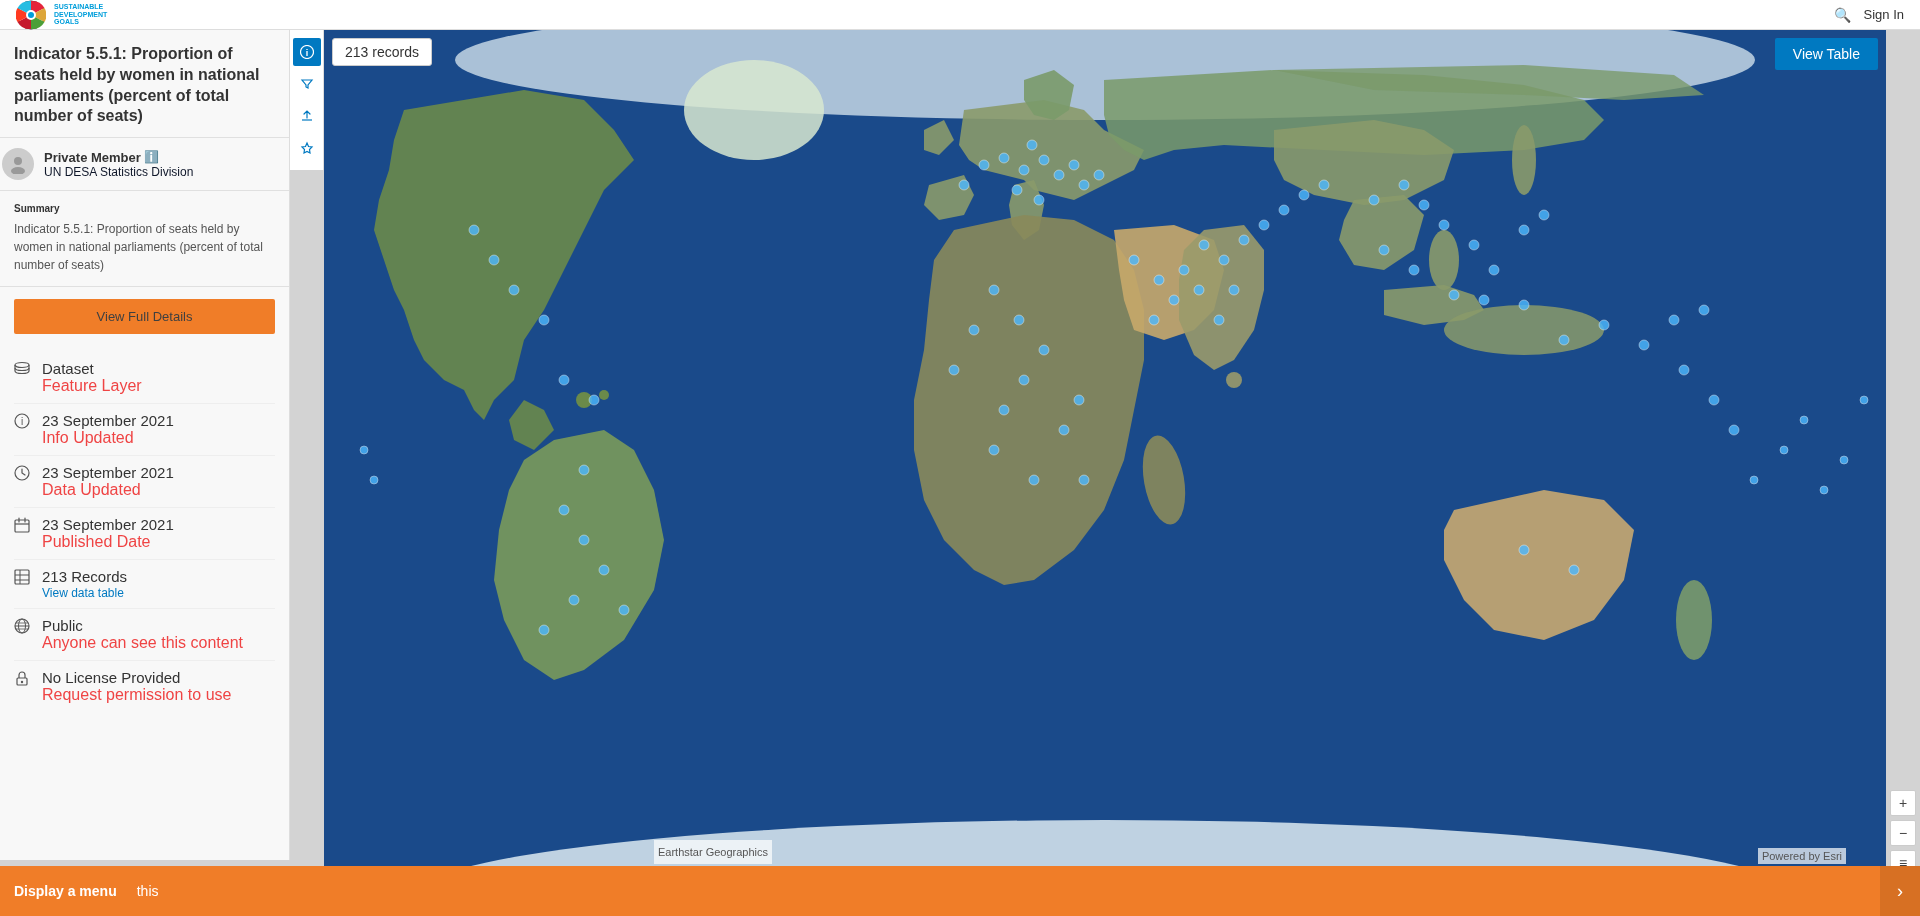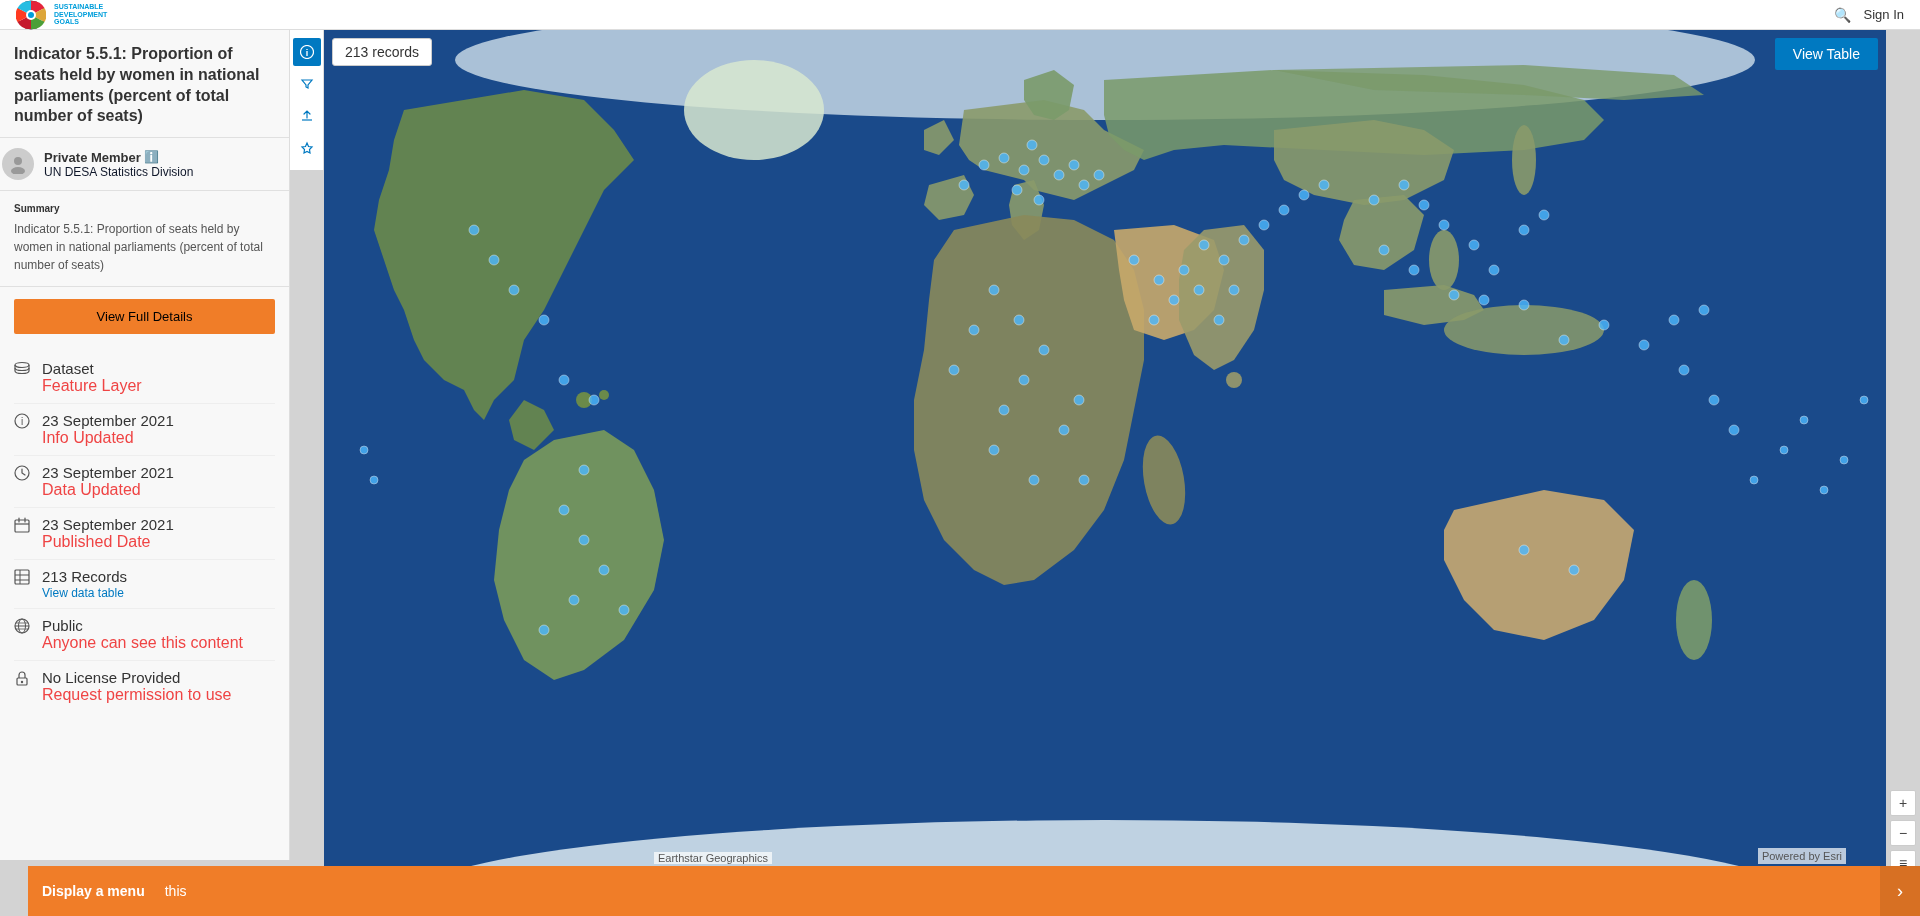--- a/index.html
+++ b/index.html
@@ -42,21 +42,21 @@
     #author-name { font-size: 13px; font-weight: bold; color: #333; display: flex; align-items: center; gap: 4px; }
     #author-org { font-size: 12px; color: #0f172a; }
     #info-icon-small { font-size: 12px; color: #666; cursor: pointer; }
 
     #summary-section { padding: 12px 14px; border-bottom: 1px solid #e0e0e0; }
     #summary-title { font-weight: bold; font-size: 10px; margin-bottom: 6px; color: #333; }
     #summary-text { font-size: 12px; color: #555; line-height: 1.5; }
 
     #view-full-details-btn {
       margin: 12px 14px; display: block; width: calc(100% - 28px);
-      background: #f07d28; color: #000000; border: none; padding: 10px;
+      background: #f07d28; color: #404040; border: none; padding: 10px;
       font-size: 13px; cursor: pointer; border-radius: 2px; text-align: center;
     }
 
     #metadata-section { padding: 6px 14px 12px; }
     .meta-item { display: flex; align-items: flex-start; gap: 10px; padding: 8px 0; border-bottom: 1px solid #eee; }
     .meta-item:last-child { border-bottom: none; }
     .meta-icon { width: 18px; flex-shrink: 0; color: #555; font-size: 15px; margin-top: 1px; }
     .meta-content {}
     .meta-label { font-size: 15px; font-weight: 500; color: #333; }
     .meta-sub { font-size: 16px; color: #ef4444; }
@@ -113,21 +113,20 @@
       width: 26px; height: 26px; background: #fff; border: 1px solid #ccc;
       display: flex; align-items: center; justify-content: center;
       cursor: pointer; font-size: 14px; color: #444; border-radius: 2px;
     }
 
     
     #bottom-bar {
       position: absolute; bottom: 0; left: 0; right: 0; height: 50px;
       background: #f07d28; display: flex; align-items: center;
       z-index: 100;
-      margin-left: 28px;
     }
     #display-menu-btn {
       height: 100%; padding: 0 14px;
       background: none; border: none; color: #fff; font-size: 14px;
       cursor: pointer; display: flex; align-items: center; gap: 6px;
       white-space: nowrap;
     }
     #display-menu-label { font-weight: bold; }
     #bottom-bar-text { color: #fff; font-size: 14px; padding-left: 6px; }
     #bottom-bar-arrow {
@@ -138,21 +137,21 @@
 
     
     #esri-credit {
       position: absolute; bottom: 52px; right: 40px;
       font-size: 11px; color: #555; background: rgba(255,255,255,0.7);
       padding: 2px 4px;
     }
     #earthstar-credit {
       position: absolute; bottom: 52px; left: 330px;
       font-size: 11px; color: #555; background: rgba(255,255,255,0.7);
-      padding: 0 4px;
+      padding: 6px 4px;
     }
 
     
     #sidebar::-webkit-scrollbar { width: 6px; }
     #sidebar::-webkit-scrollbar-track { background: #f0f0f0; }
     #sidebar::-webkit-scrollbar-thumb { background: #bbb; border-radius: 3px; }
   </style>
 </head>
 <body>
 

